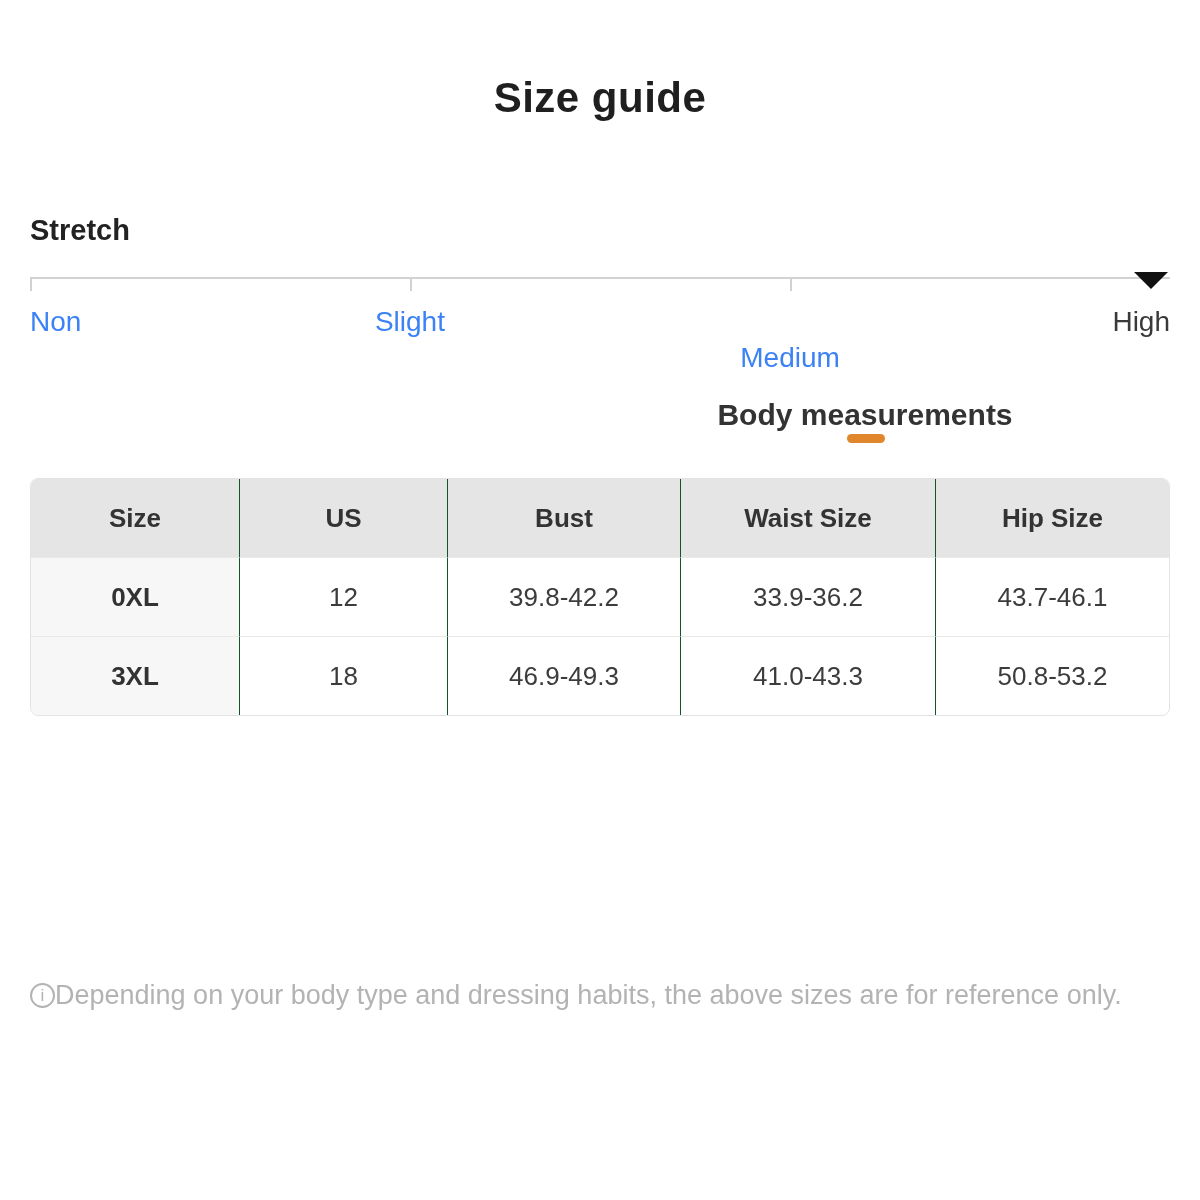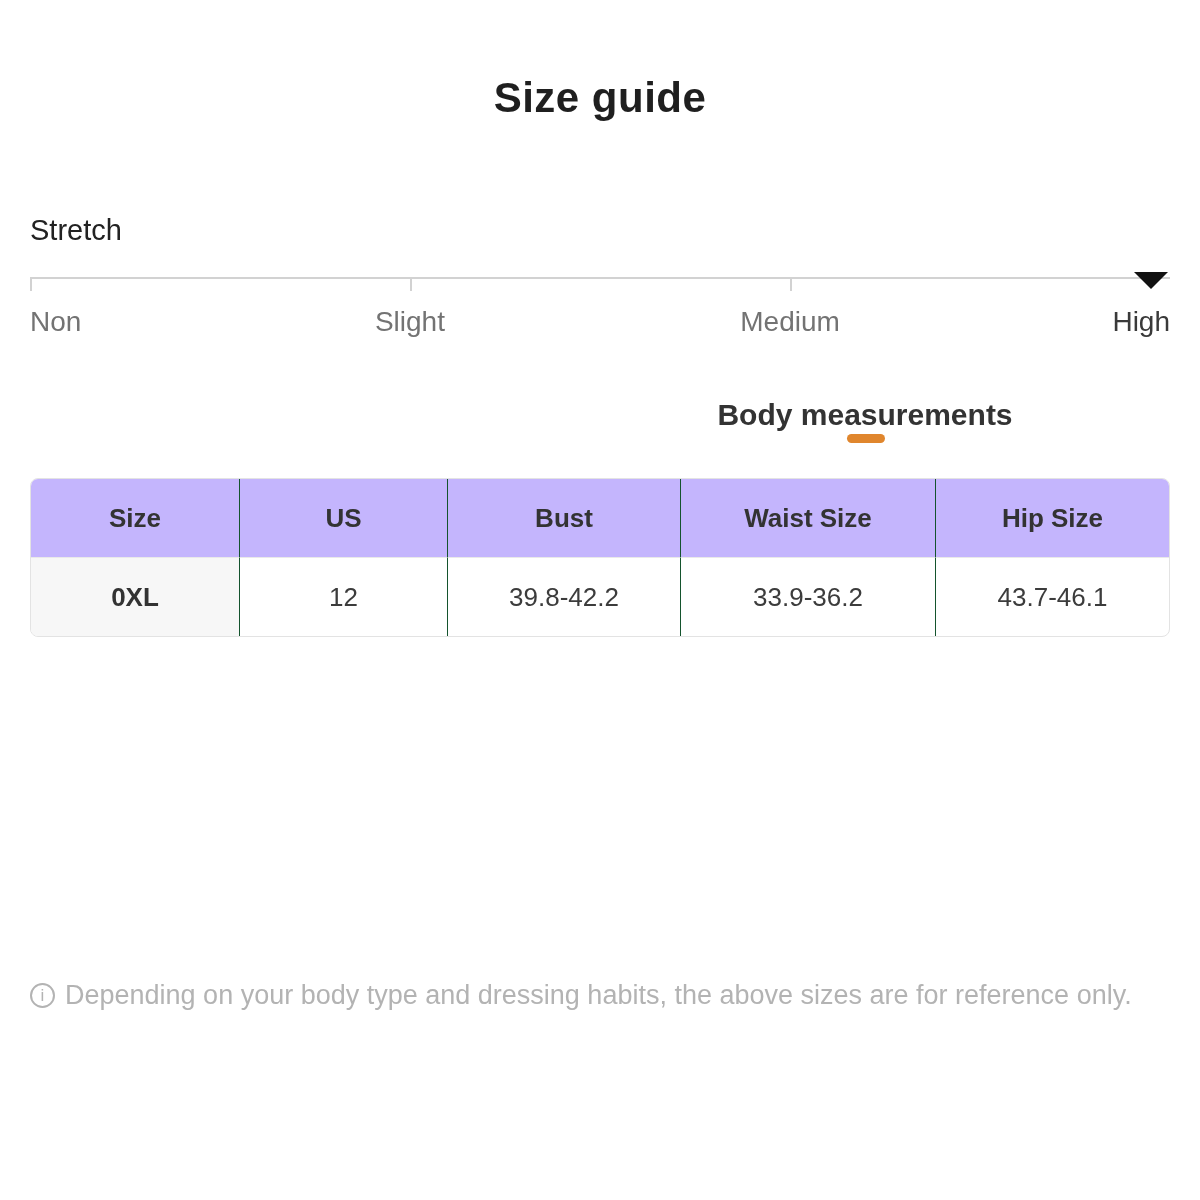--- a/index.html
+++ b/index.html
@@ -12,21 +12,21 @@
   
   .page-title {
     position: absolute; top: 74px; left: 0; width: 100%;
     text-align: center; font-size: 42px; font-weight: 700; color: #1f1f1f;
     letter-spacing: 0.5px;
   }
 
   
   .stretch-label {
     position: absolute; top: 214px; left: 30px;
-    font-size: 29px; font-weight: 400; color: #222;
+    font-size: 29px; font-weight: 700; color: #222;
   }
   .stretch-slider {
     position: absolute; top: 262px; left: 30px; width: 1140px; height: 90px;
   }
   .slider-track {
     position: absolute; top: 15px; left: 0; width: 100%; height: 0;
     border-top: 2px solid #d2d2d2;
   }
   .slider-tick {
     position: absolute; top: 15px; width: 0; height: 14px;
@@ -36,24 +36,24 @@
   .tick-1 { left: 33.33%; }
   .tick-2 { left: 66.67%; }
   .slider-indicator {
     position: absolute; top: 10px; right: 2px;
     width: 0; height: 0;
     border-left: 17px solid transparent;
     border-right: 17px solid transparent;
     border-top: 17px solid #111;
   }
   .slider-labels { position: absolute; top: 44px; left: 0; width: 100%; height: 36px; }
-  .slider-level { position: absolute; font-size: 28px; color: #737373; white-space: nowrap; }
+  .slider-level { position: absolute; font-size: 28px; color: #3b82f6; white-space: nowrap; }
   .level-0 { left: 0; }
   .level-1 { left: 33.33%; transform: translateX(-50%); }
-  .level-2 { left: 66.67%; transform: translateX(-50%); }
+  .level-2 { left: 66.67%; transform: translateX(-50%); margin-top: 36px; }
   .level-3 { right: 0; color: #3a3a3a; }
 
   
   .tab-body-measurements {
     position: absolute; top: 398px; left: 865px; transform: translateX(-50%);
     font-size: 30px; font-weight: 600; color: #333; white-space: nowrap;
     cursor: pointer;
   }
   .accent-bar {
     position: absolute; top: 434px; left: 866px; transform: translateX(-50%);
@@ -65,31 +65,31 @@
     position: absolute; top: 478px; left: 30px; width: 1138px;
     border: 1px solid #e3e3e3; border-radius: 8px; overflow: hidden;
   }
   table.size-table {
     width: 100%; border-collapse: separate; border-spacing: 0; table-layout: fixed;
   }
   .size-table th, .size-table td {
     height: 78px; padding: 0; text-align: center; vertical-align: middle;
     font-size: 26px; color: #3c3c3c;
   }
-  .size-table th { background: #c4b5fd; font-weight: 700; color: #333; }
+  .size-table th { background: #e5e5e5; font-weight: 700; color: #333; }
   .size-table td.row-head { background: #f7f7f7; font-weight: 700; color: #333; }
   .size-table th + th, .size-table td + td { border-left: 1px solid #14532d; }
   .size-table tbody td { border-top: 1px solid #e9e9e9; }
   col.c-size { width: 208px; } col.c-us { width: 208px; } col.c-bust { width: 233px; }
   col.c-waist { width: 255px; } col.c-hip { width: 234px; }
 
   
   .footer-note {
     position: absolute; top: 980px; left: 30px; width: 1140px;
-    font-size: 27px; color: #b3b3b3; display: flex; align-items: center; gap: 10px;
+    font-size: 27px; color: #b3b3b3; display: flex; align-items: center; 
   }
   .info-icon {
     flex: 0 0 auto; width: 21px; height: 21px; border: 2px solid #b3b3b3;
     border-radius: 50%; display: inline-flex; align-items: center; justify-content: center;
   }
   .info-icon::before { content: "i"; font-size: 17px; line-height: 1; color: #b3b3b3; }
 </style>
 </head>
 <body>
 
@@ -133,20 +133,27 @@
       </tr>
     </thead>
     <tbody>
       <tr>
         <td class="row-head">0XL</td>
         <td>12</td>
         <td>39.8-42.2</td>
         <td>33.9-36.2</td>
         <td>43.7-46.1</td>
       </tr>
+      <tr>
+        <td class="row-head">3XL</td>
+        <td>18</td>
+        <td>46.9-49.3</td>
+        <td>41.0-43.3</td>
+        <td>50.8-53.2</td>
+      </tr>
     </tbody>
   </table>
 </div>
 
 <div class="footer-note">
   <span class="info-icon"></span>
   <span>Depending on your body type and dressing habits, the above sizes are for reference only.</span>
 </div>
 
 </body></html>

